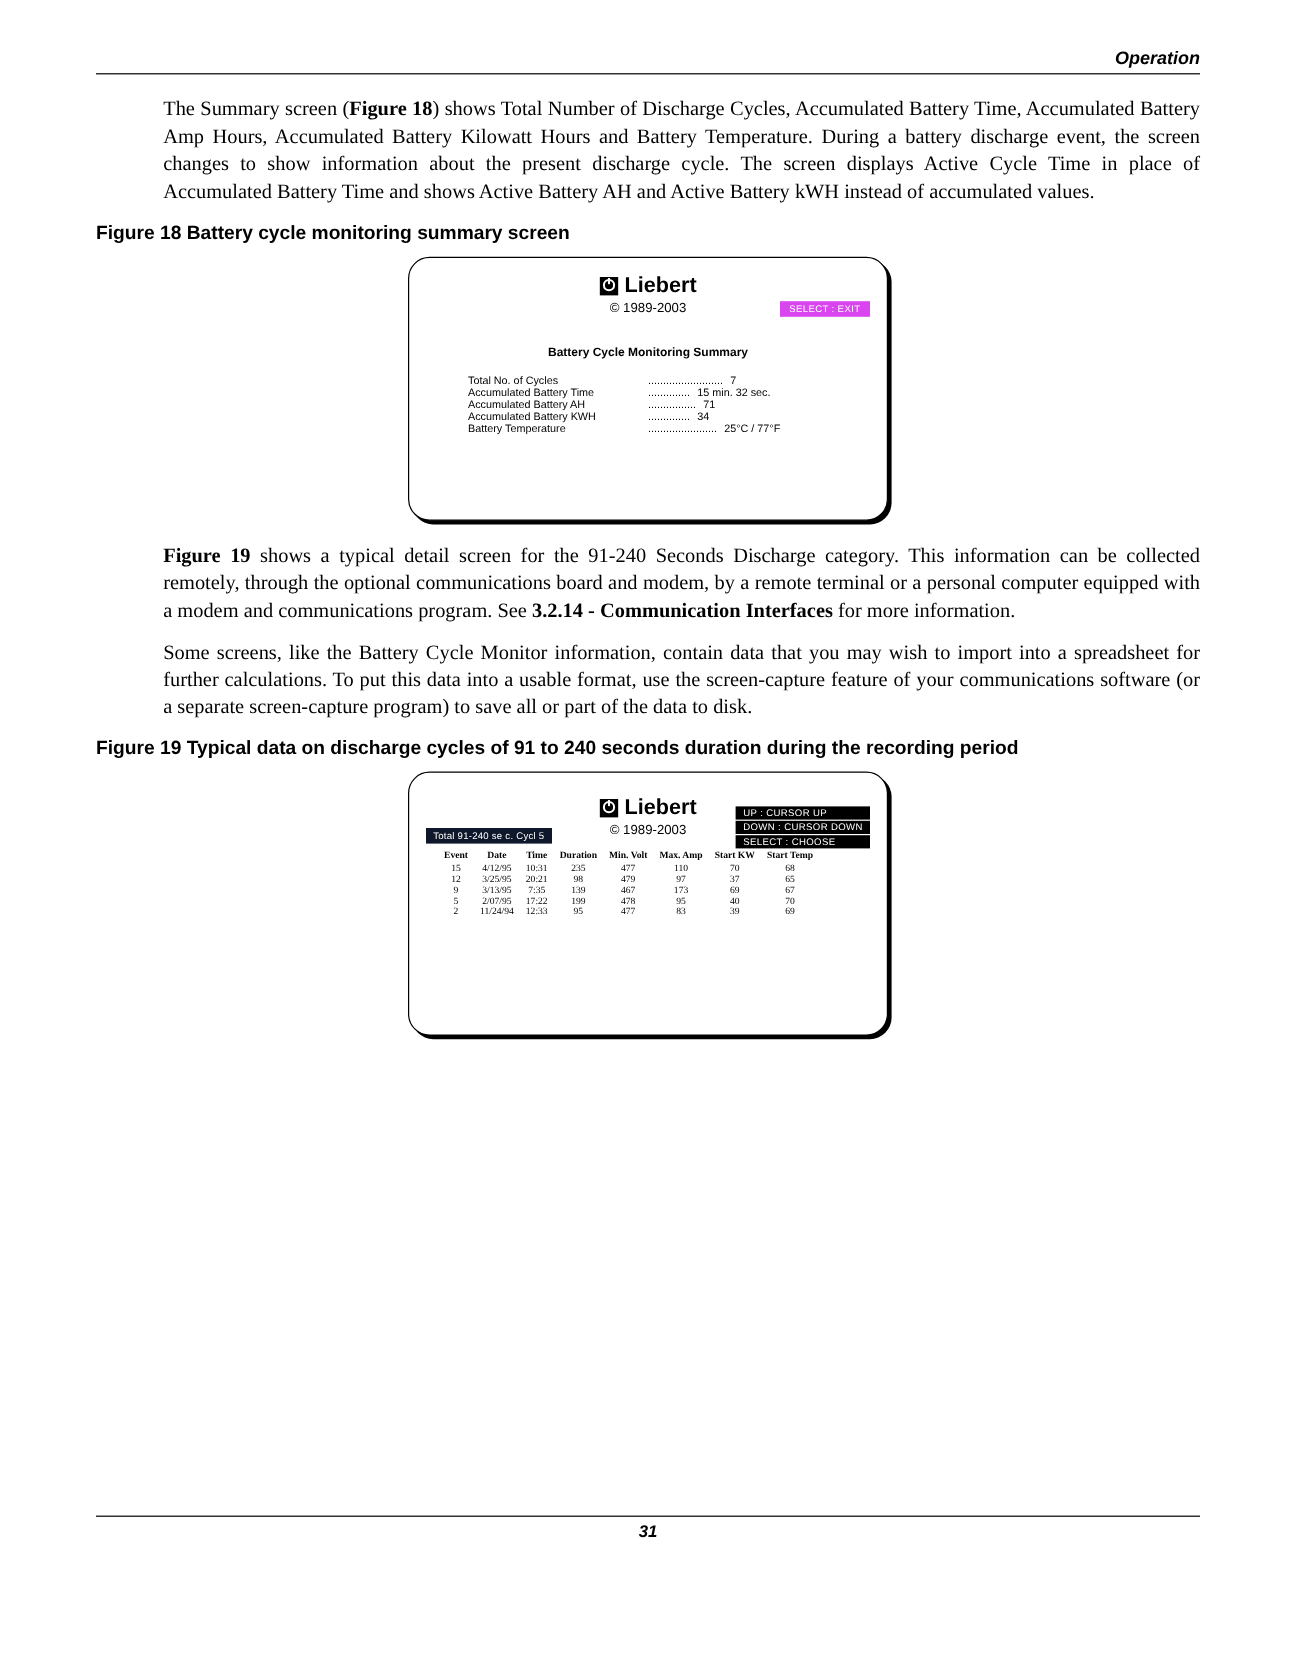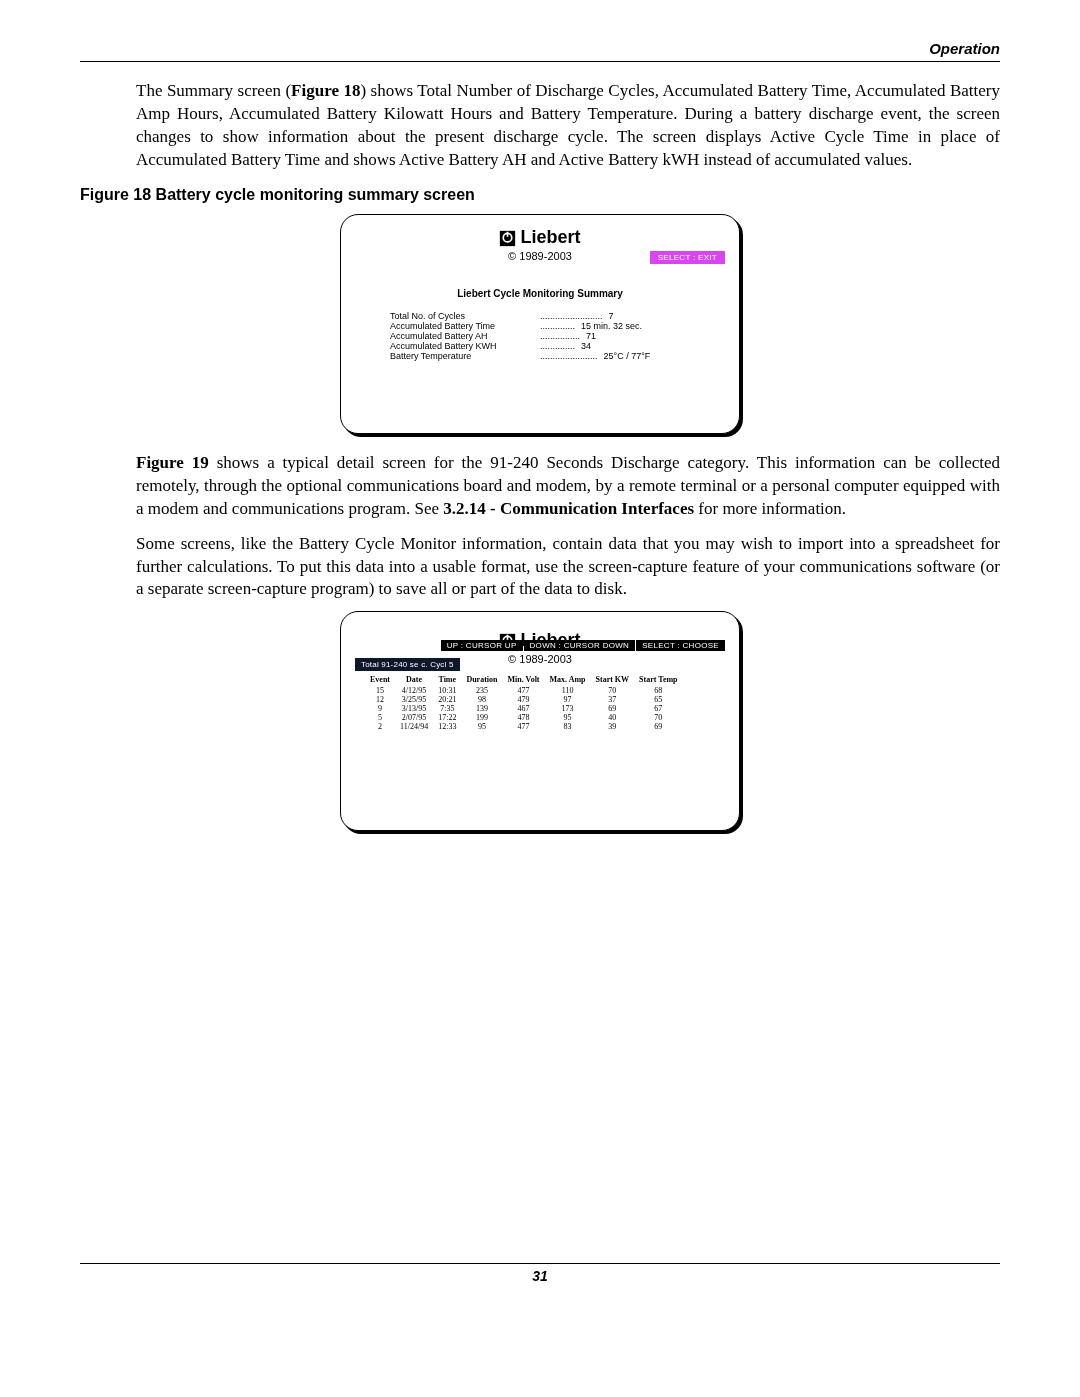--- a/index.html
+++ b/index.html
@@ -104,21 +104,21 @@
     font-size: 8px;
     padding: 2px 8px;
     letter-spacing: 0.3px;
   }
   .menu-bar .menu-item { white-space: nowrap; }
   .menu-stack {
     position: absolute;
     right: 14px;
     top: 10px;
     display: flex;
-    flex-direction: row;
+    flex-direction: column;
     gap: 1px;
     margin-left: 36px;
   }
   .menu-stack .menu-item {
     background: #000;
     color: #fff;
     font-family: Arial, Helvetica, sans-serif;
     font-size: 8px;
     padding: 1px 6px;
     white-space: nowrap;
@@ -246,21 +246,21 @@
                   <rect x="9" y="2" width="2" height="6" fill="#fff"></rect>
                 </svg>
             </span>
             <span>Liebert</span>
           </span>
           <div class="copyright">© 1989-2003</div>
         </div>
         <div class="menu-bar">
           <span class="menu-item">SELECT :  EXIT</span>
         </div>
-        <div class="screen-title">Liebert Cycle Monitoring Summary</div>
+        <div class="screen-title">Battery Cycle Monitoring Summary</div>
         <div class="summary-list" id="summary-list">
             <div class="row">
               <span class="label">Total No. of Cycles</span>
               <span class="dots">.........................</span>
               <span class="value">7</span>
             </div>
             <div class="row">
               <span class="label">Accumulated Battery Time</span>
               <span class="dots">..............</span>
               <span class="value">15 min. 32 sec.</span>
@@ -285,20 +285,21 @@
     </div>
   </div>
 
   <p class="body-text2">
     <span class="bold">Figure 19</span><span> shows a typical detail screen for the 91-240 Seconds Discharge category. This information can be collected remotely, through the optional communications board and modem, by a remote terminal or a personal computer equipped with a modem and communications program. See </span><span class="bold">3.2.14 - Communication Interfaces</span><span> for more information.</span>
   </p>
 
   <p class="body-text2">Some screens, like the Battery Cycle Monitor information, contain data that you may wish to import into a spreadsheet for further calculations. To put this data into a usable format, use the screen-capture feature of your communications software (or a separate screen-capture program) to save all or part of the data to disk.</p>
 
 
+  <div class="figure-caption">Figure 19   Typical data on discharge cycles of 91 to 240 seconds duration during the recording period</div>
 
   <div class="screen-wrap">
     <div class="screen" style="height:220px;">
       <div class="screen-inner" style="position:relative;">
         <div class="total-bar">Total    91-240  se c.  Cycl    5</div>
         <div class="logo-row" style="margin-top:6px;">
           <span class="logo">
             <span class="logo-mark">
               <svg viewBox="0 0 20 20">
                   <rect x="1" y="1" width="18" height="18" fill="#000"></rect>

